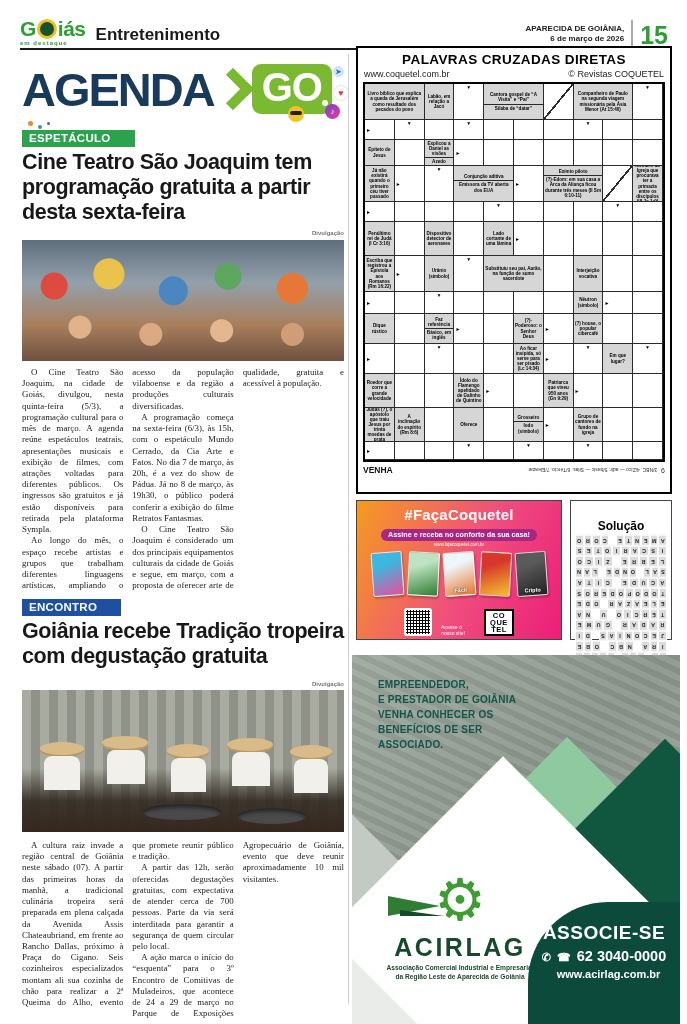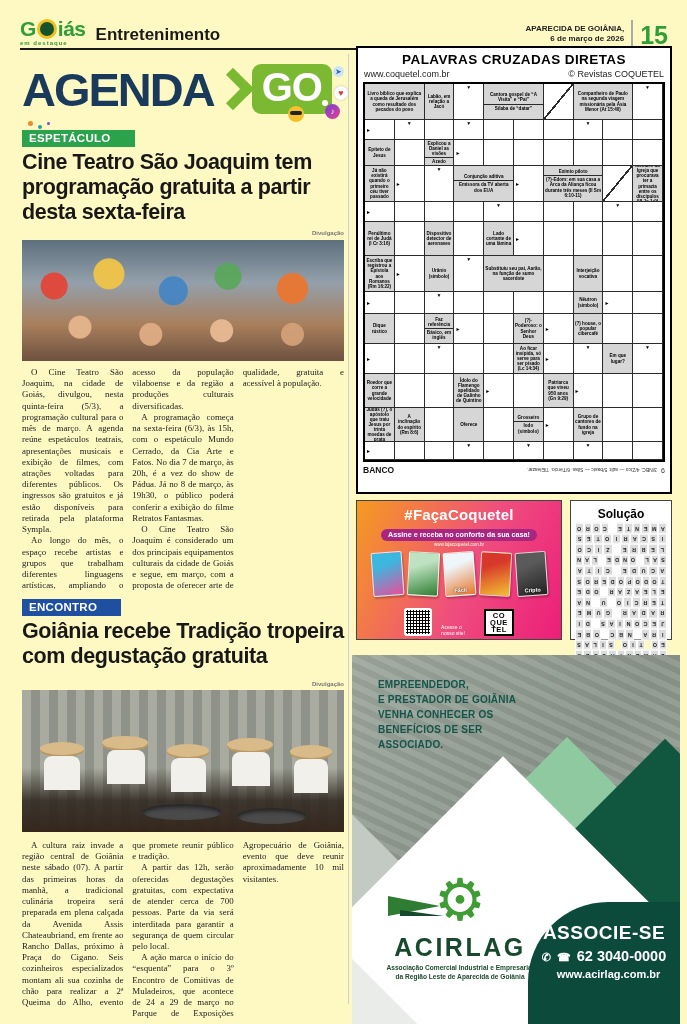--- a/index.html
+++ b/index.html
@@ -1,16 +1,16 @@
 <!DOCTYPE html>
 <html><head>
 <meta charset="utf-8">
 <style>
   html,body{margin:0;padding:0;background:#9a9a9a;}
-  .page{position:relative;width:687px;height:1024px;margin:0 auto;background:#fef9c3;
+  .page{position:relative;width:687px;height:1024px;margin:0 auto;background:#ffffff;
         font-family:"Liberation Sans",sans-serif;overflow:hidden;color:#111;}
 
   
   .header{position:absolute;left:20px;top:14px;width:648px;height:32px;display:flex;align-items:flex-end;}
   .header-rule{position:absolute;left:20px;top:48px;width:648px;height:2px;background:#1a1a1a;}
   .logo{display:flex;flex-direction:column;line-height:1;margin-right:10px;}
   .logo-name{font-size:21px;font-weight:bold;color:#2e9e36;letter-spacing:-0.5px;display:flex;align-items:center;}
   .logo-o{display:inline-block;width:14px;height:14px;border-radius:50%;background:#14532d;border:3px solid #f0c020;margin:0 1px;}
   .logo-tag{font-size:6px;font-weight:bold;color:#2e9e36;letter-spacing:1px;margin-top:1px;}
   .section-title{font-size:17px;font-weight:bold;color:#1a1a1a;margin-bottom:1px;}
@@ -103,21 +103,21 @@
   .cq-bottom{display:flex;align-items:flex-end;justify-content:center;gap:9px;margin-top:12px;}
   .cq-qr{width:24px;height:24px;background:#fff;border-radius:3px;padding:2px;}
   .cq-qr-in{width:100%;height:100%;background-image:radial-gradient(#000 1px,transparent 1.2px);background-size:3px 3px;}
   .cq-qr-cap{font-size:5px;color:#fff;width:34px;text-align:left;line-height:1.2;}
   .cq-logo{background:#fff;border:2px solid #000;padding:1px 4px;display:flex;flex-direction:column;line-height:0.95;}
   .cq-logo span{font-size:7.5px;font-weight:bold;color:#000;letter-spacing:0.5px;}
   .cq-social{font-size:5px;color:#fff;margin-top:4px;}
 
   
   .sol-box{position:absolute;left:570px;top:500px;width:102px;height:140px;border:1px solid #444;
-           box-sizing:border-box;background:#fff;padding:6px 4px;}
+           box-sizing:border-box;background:#fff;padding:18px 4px;}
   .sol-title{text-align:center;font-size:12px;font-weight:bold;color:#000;}
   .sol-grid{transform:rotate(180deg);margin-top:2px;}
   .sol-row{display:flex;justify-content:center;}
   .sol-cell{width:7.6px;height:8.6px;font-size:5.4px;font-weight:bold;color:#222;display:flex;
             align-items:center;justify-content:center;}
   .sol-cell.l{background:#dcdcdc;border:0.5px solid #fff;}
 
   
   .ac{position:absolute;left:352px;top:655px;width:328px;height:369px;overflow:hidden;}
   .ac-top{position:relative;height:205px;background:linear-gradient(135deg,#9fa99f,#8b968c 60%,#97a198);}
@@ -444,21 +444,21 @@
           <div class="cw-cell ar-d" style="width: 10%;"></div>
           <div class="cw-cell" style="width: 10%;"></div>
           <div class="cw-cell ar-d" style="width: 10%;"></div>
           <div class="cw-cell" style="width: 10%;"></div>
           <div class="cw-cell ar-d" style="width: 10%;"></div>
           <div class="cw-cell" style="width: 10%;"></div>
           <div class="cw-cell" style="width: 10%;"></div>
         </div>
       </div>
     <div class="banco-row">
-      <span class="banco-label">BANCO</span>
+      <span class="banco-label">VENHA</span>
       <span class="banco-text">3/NBC. 4/Zico — adir. 5/basic — Silas. 6/Tércio. 7/Eleazar.</span>
       <span class="banco-num">6</span>
     </div>
   </div>
 
   <div class="cq-ad">
     <div class="cq-title">#FaçaCoquetel</div>
     <div class="cq-pill">Assine e receba no conforto da sua casa!</div>
     <div class="cq-url">www.lojacoquetel.com.br</div>
     <div class="cq-covers" id="covers">

